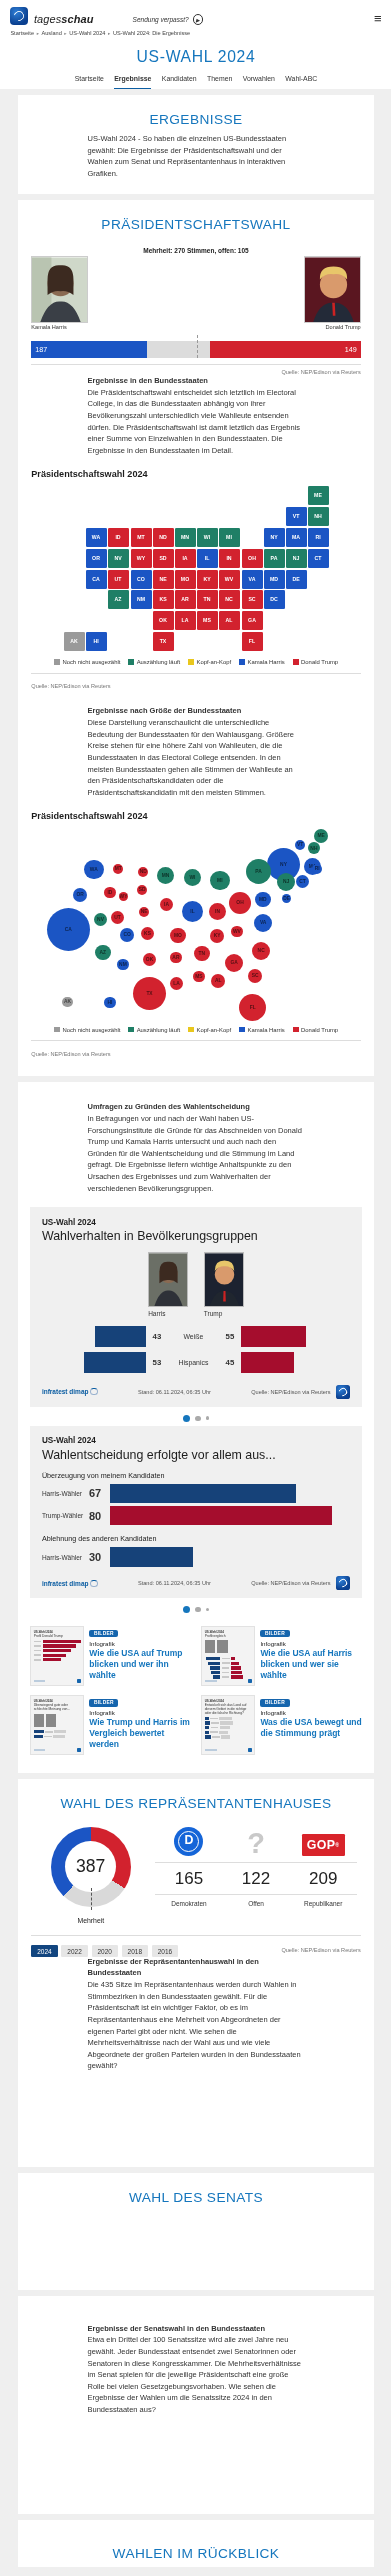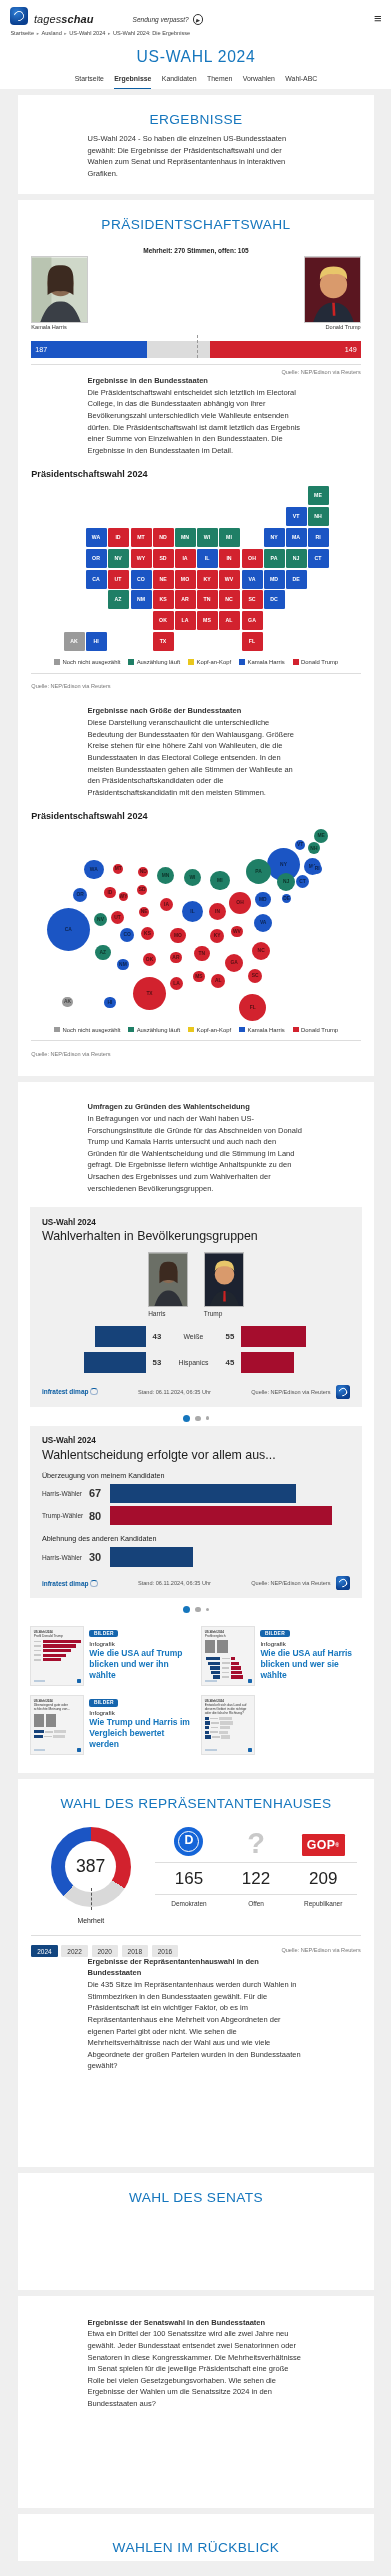--- a/index.html
+++ b/index.html
@@ -545,20 +545,21 @@
           <div class="mrow">
             <span style="height: 3.3px; background: rgb(22, 66, 121); width: 5.9px;"></span>
             <span class="lab"></span>
             <span style="height: 3.3px; background: rgb(207, 207, 207); width: 8.5px;"></span>
           </div>
           <div class="foot">
             <span class="fline"></span>
             <span class="fsq"></span>
           </div>
         </div>
+        <div><span class="badge">BILDER</span><div class="ttype">Infografik</div><div class="tlink">Was die USA bewegt und die Stimmung prägt</div></div>
       </div>
     </div>
 </div>
 
 <div class="card" style="padding-bottom:10.4px;">
   <h2 class="section-title">WAHL DES REPRÄSENTANTENHAUSES</h2>
   <div class="house-flex">
     <div class="donut-wrap">
       <div class="donut">
         <div class="hole">
@@ -605,21 +606,21 @@
   <p class="prose">Die 435 Sitze im Repräsentantenhaus werden durch Wahlen in Stimmbezirken in den Bundesstaaten gewählt. Für die Präsidentschaft ist ein wichtiger Faktor, ob es im Repräsentantenhaus eine Mehrheit von Abgeordneten der eigenen Partei gibt oder nicht. Wie sehen die Mehrheitsverhältnisse nach der Wahl aus und wie viele Abgeordnete der großen Parteien wurden in den Bundesstaaten gewählt?</p>
   <div style="height:85px;"></div>
 </div>
 
 <div class="card">
   <h2 class="section-title">WAHL DES SENATS</h2>
   <div style="height:78px;"></div>
 </div>
 
 <div class="card">
-  <h3 class="inner-h prose" style="padding-top:21px;">Ergebnisse der Senatswahl in den Bundesstaaten</h3>
+  <h3 class="inner-h prose" style="padding-top:27px;">Ergebnisse der Senatswahl in den Bundesstaaten</h3>
   <p class="prose">Etwa ein Drittel der 100 Senatssitze wird alle zwei Jahre neu gewählt. Jeder Bundesstaat entsendet zwei Senatorinnen oder Senatoren in diese Kongresskammer. Die Mehrheitsverhältnisse im Senat spielen für die jeweilige Präsidentschaft eine große Rolle bei vielen Gesetzgebungsvorhaben. Wie sehen die Ergebnisse der Wahlen um die Senatssitze 2024 in den Bundesstaaten aus?</p>
   <div style="height:98px;"></div>
 </div>
 
 <div class="card">
   <h2 class="section-title" style="padding-top:26px;">WAHLEN IM RÜCKBLICK</h2>
 
 </div>
 
 

